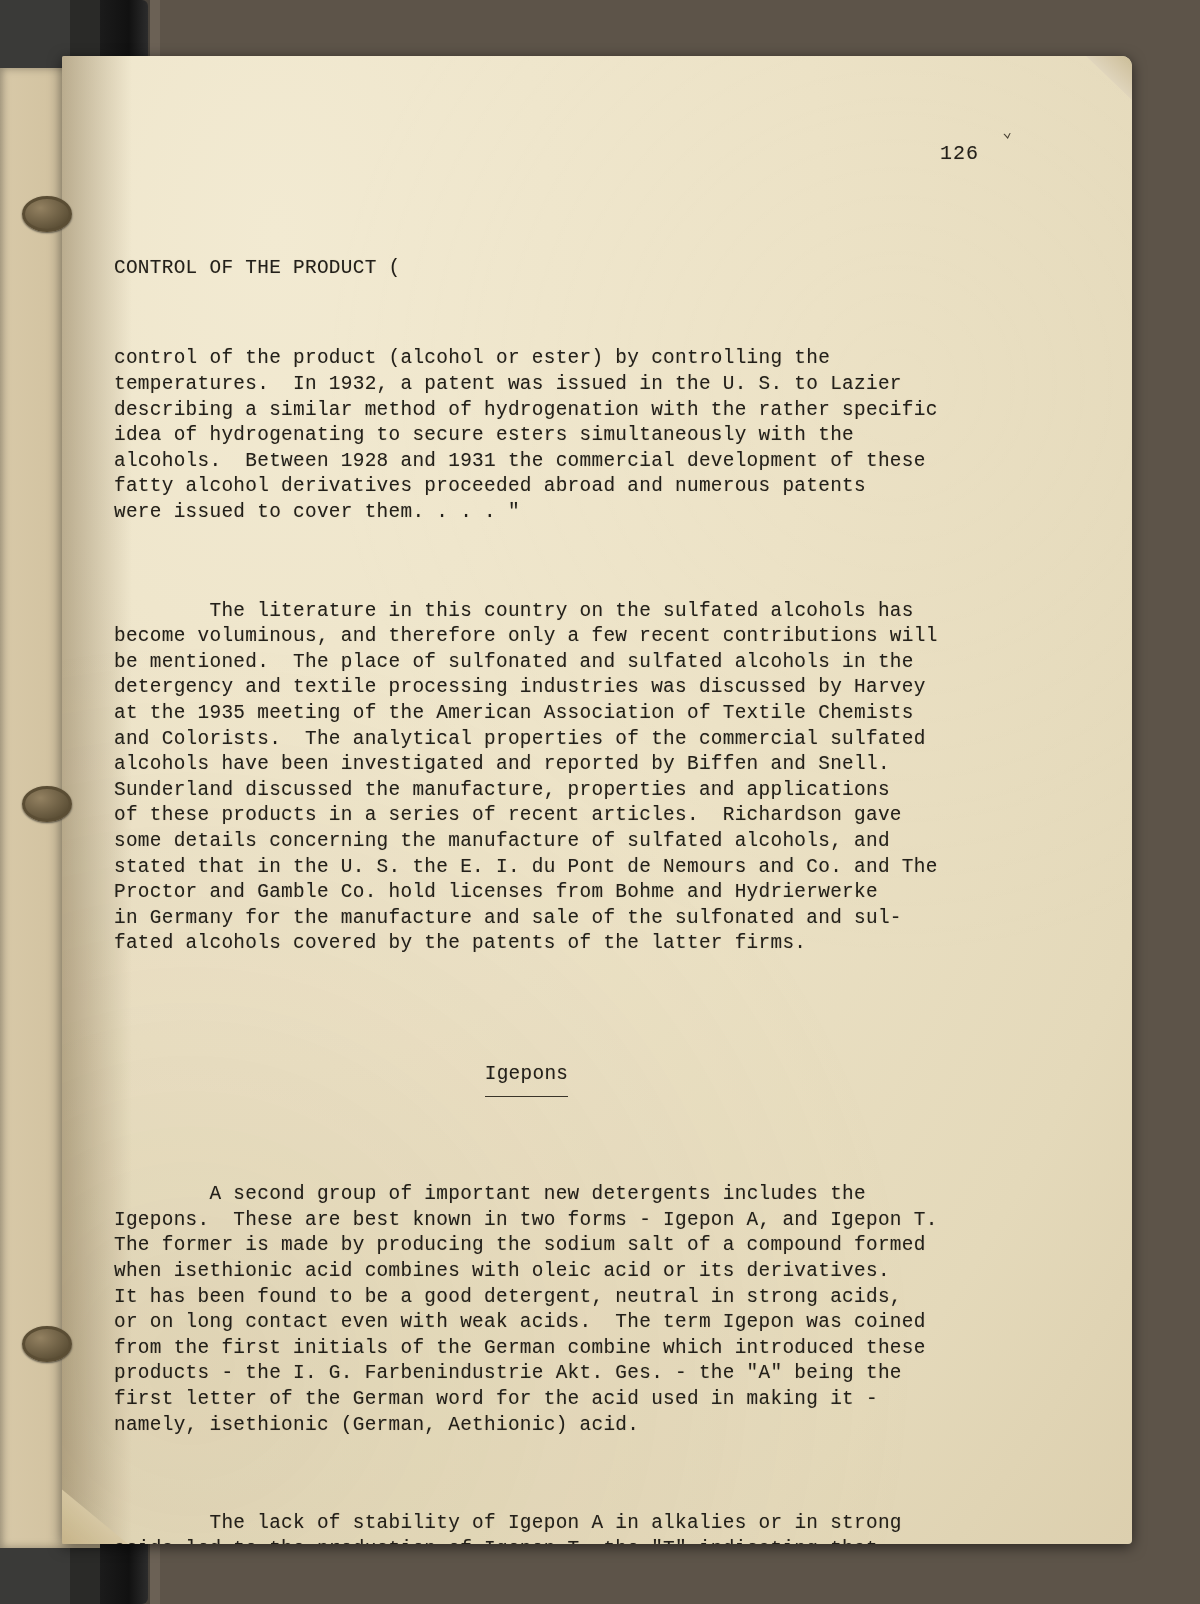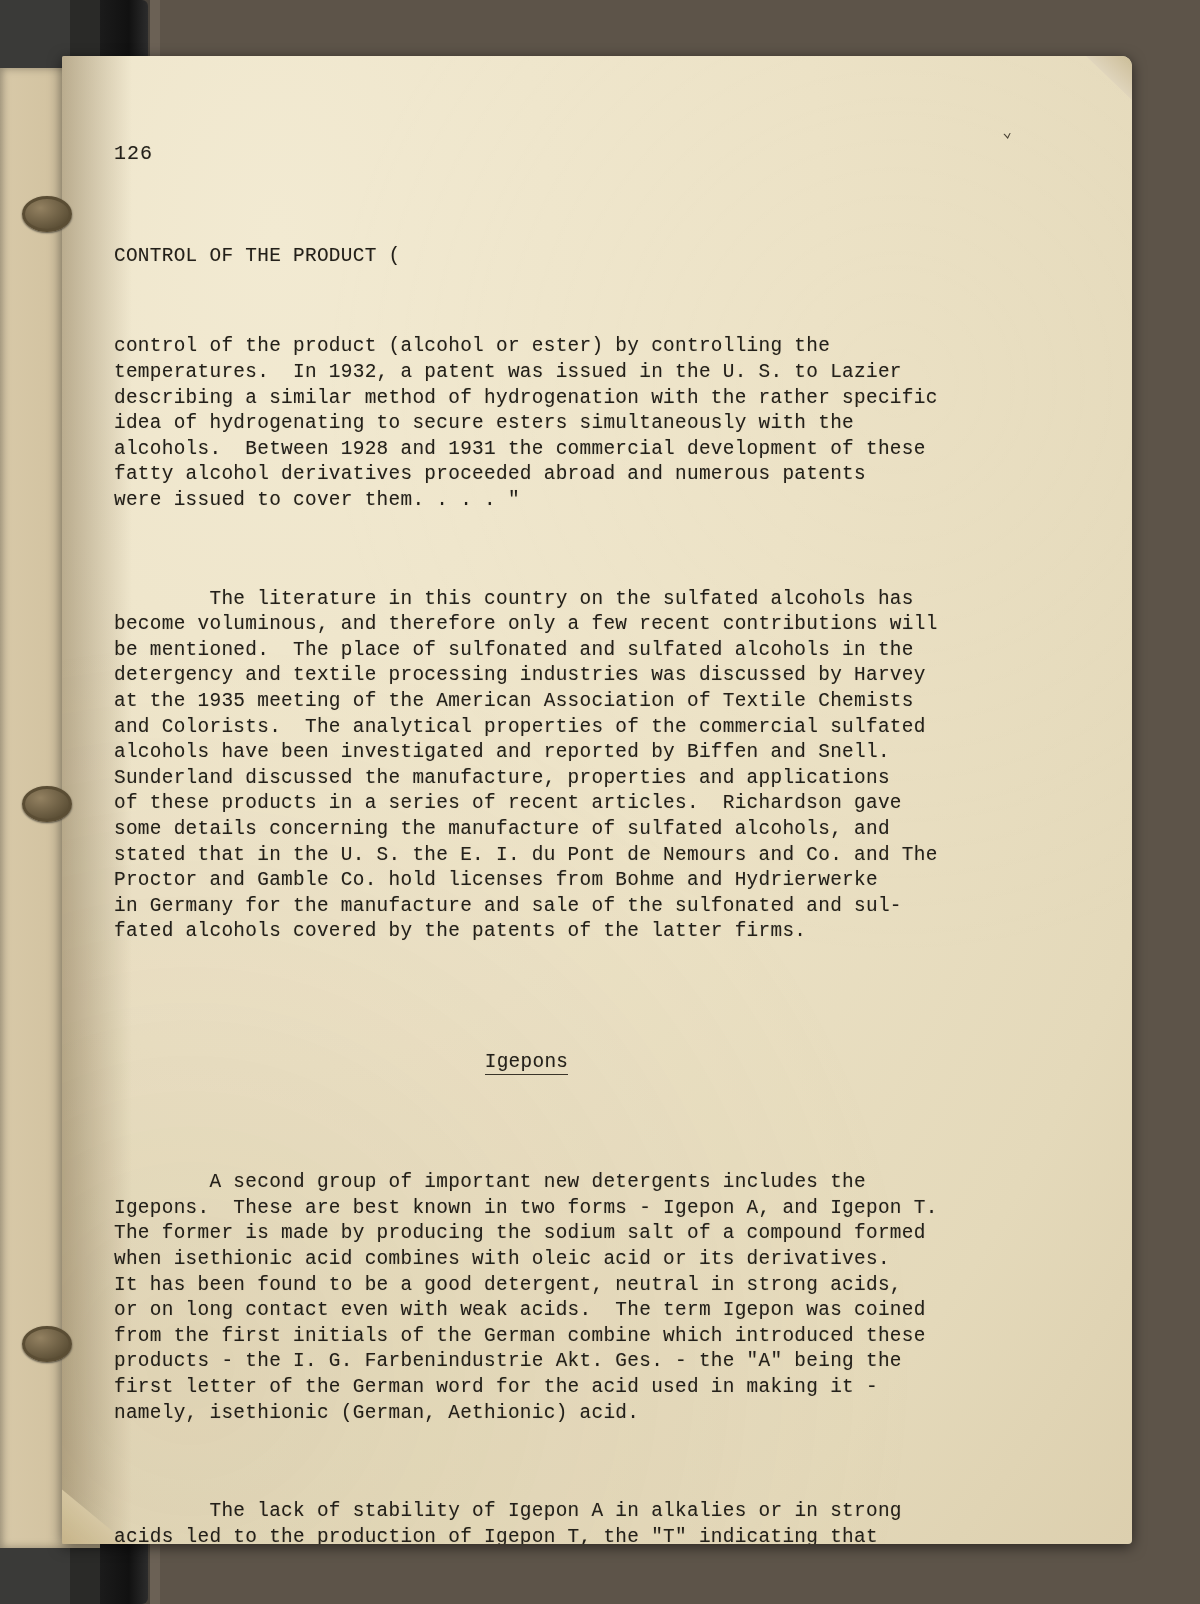--- a/index.html
+++ b/index.html
@@ -114,38 +114,39 @@
     top: 34px;
     width: 955px;
     color: #23201a;
     font-size: 19.4px;
     line-height: 25.6px;
     letter-spacing: .3px;
     white-space: pre-wrap;
     text-shadow: 0 0 1px rgba(60,50,30,.25);
   }
   #page-number {
-    text-align: left;
+    text-align: right;
     font-size: 20px;
     letter-spacing: 1px;
+    margin-bottom: 12px;
     padding-right: 90px;
   }
   .para {
     margin: 0 0 22px 0;
     white-space: pre-wrap;
   }
   .para.tight { margin-bottom: 14px; }
   .heading-center {
     text-align: center;
     margin: 6px 0 18px 0;
     padding-right: 130px;
   }
   .heading-center span {
     border-bottom: 1px solid #3a352a;
-    padding-bottom: 1px;
+    padding-bottom: 11px;
   }
   
   #ink-noise {
     position: absolute;
     inset: 0;
     pointer-events: none;
     background:
       radial-gradient(circle at 78% 22%, rgba(255,255,255,.16), rgba(255,255,255,0) 40%),
       radial-gradient(circle at 12% 88%, rgba(150,125,80,.16), rgba(150,125,80,0) 45%);
     mix-blend-mode: multiply;

